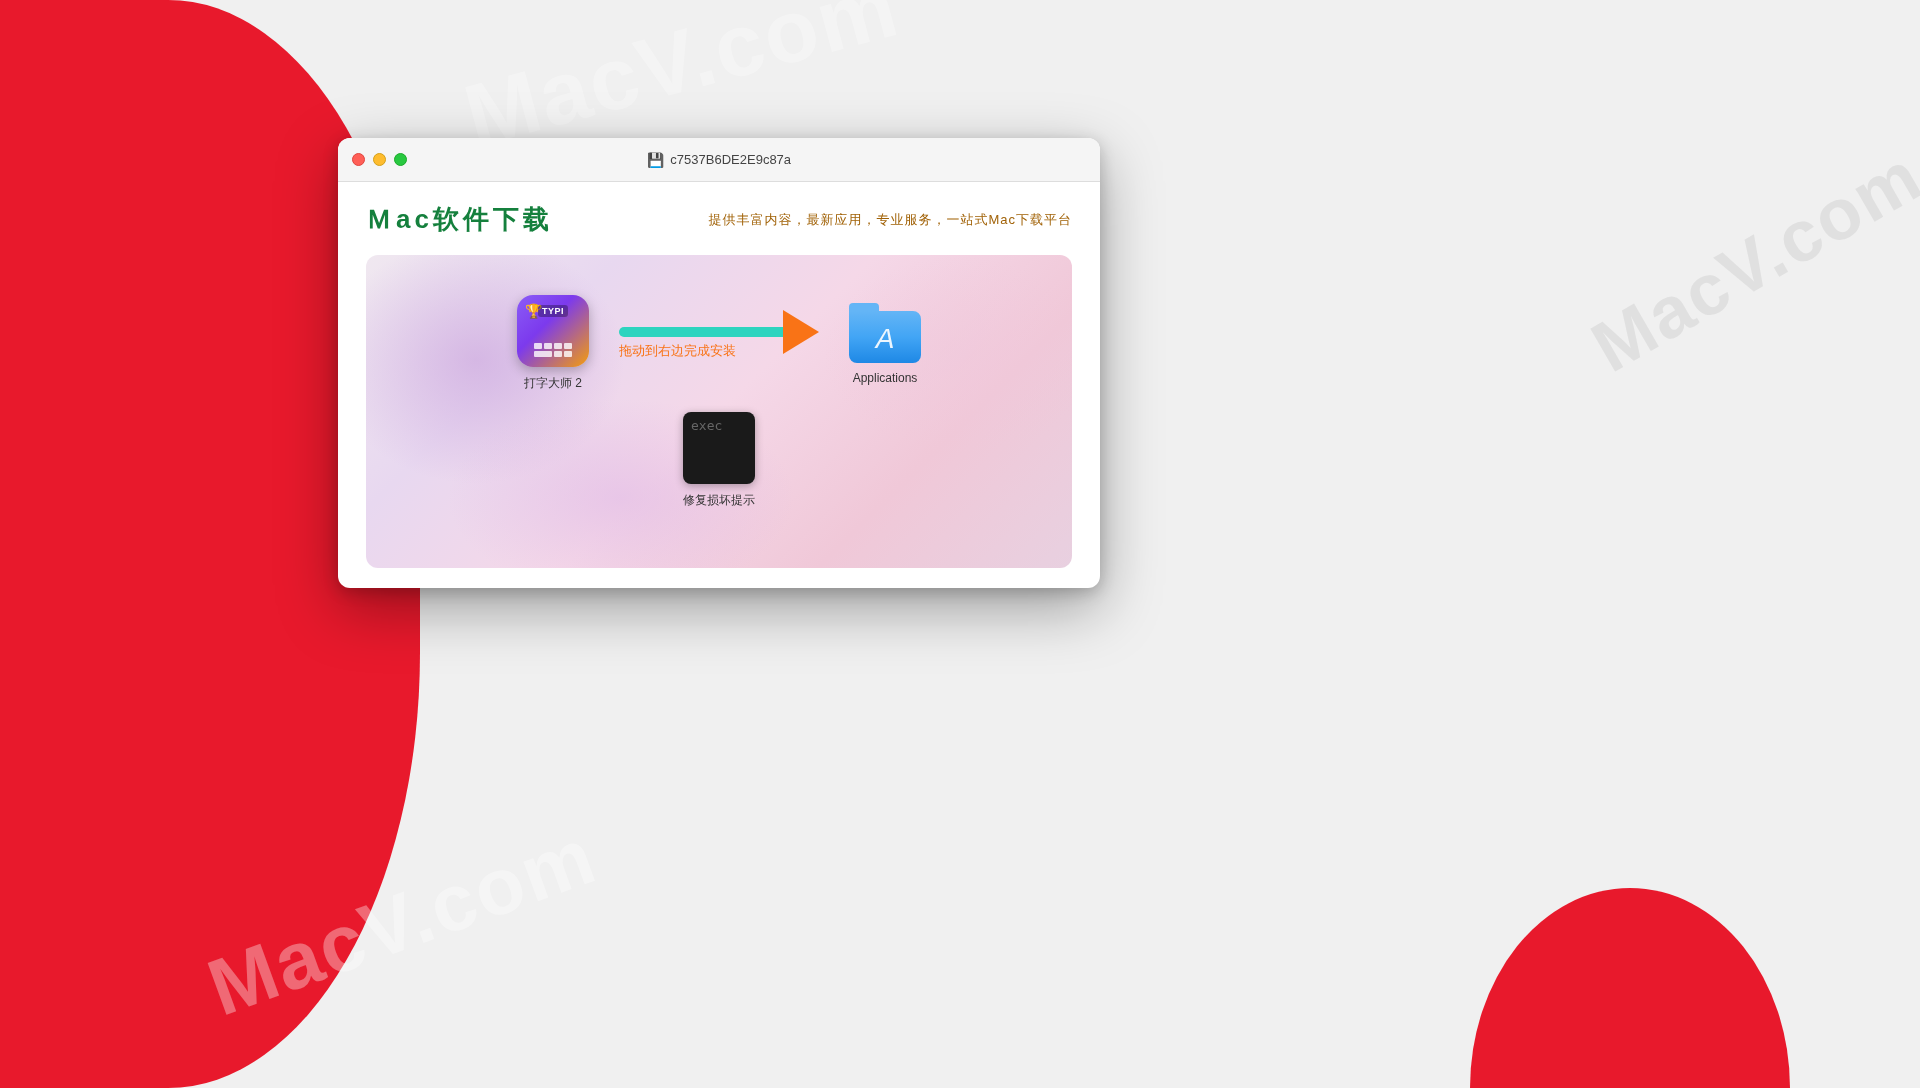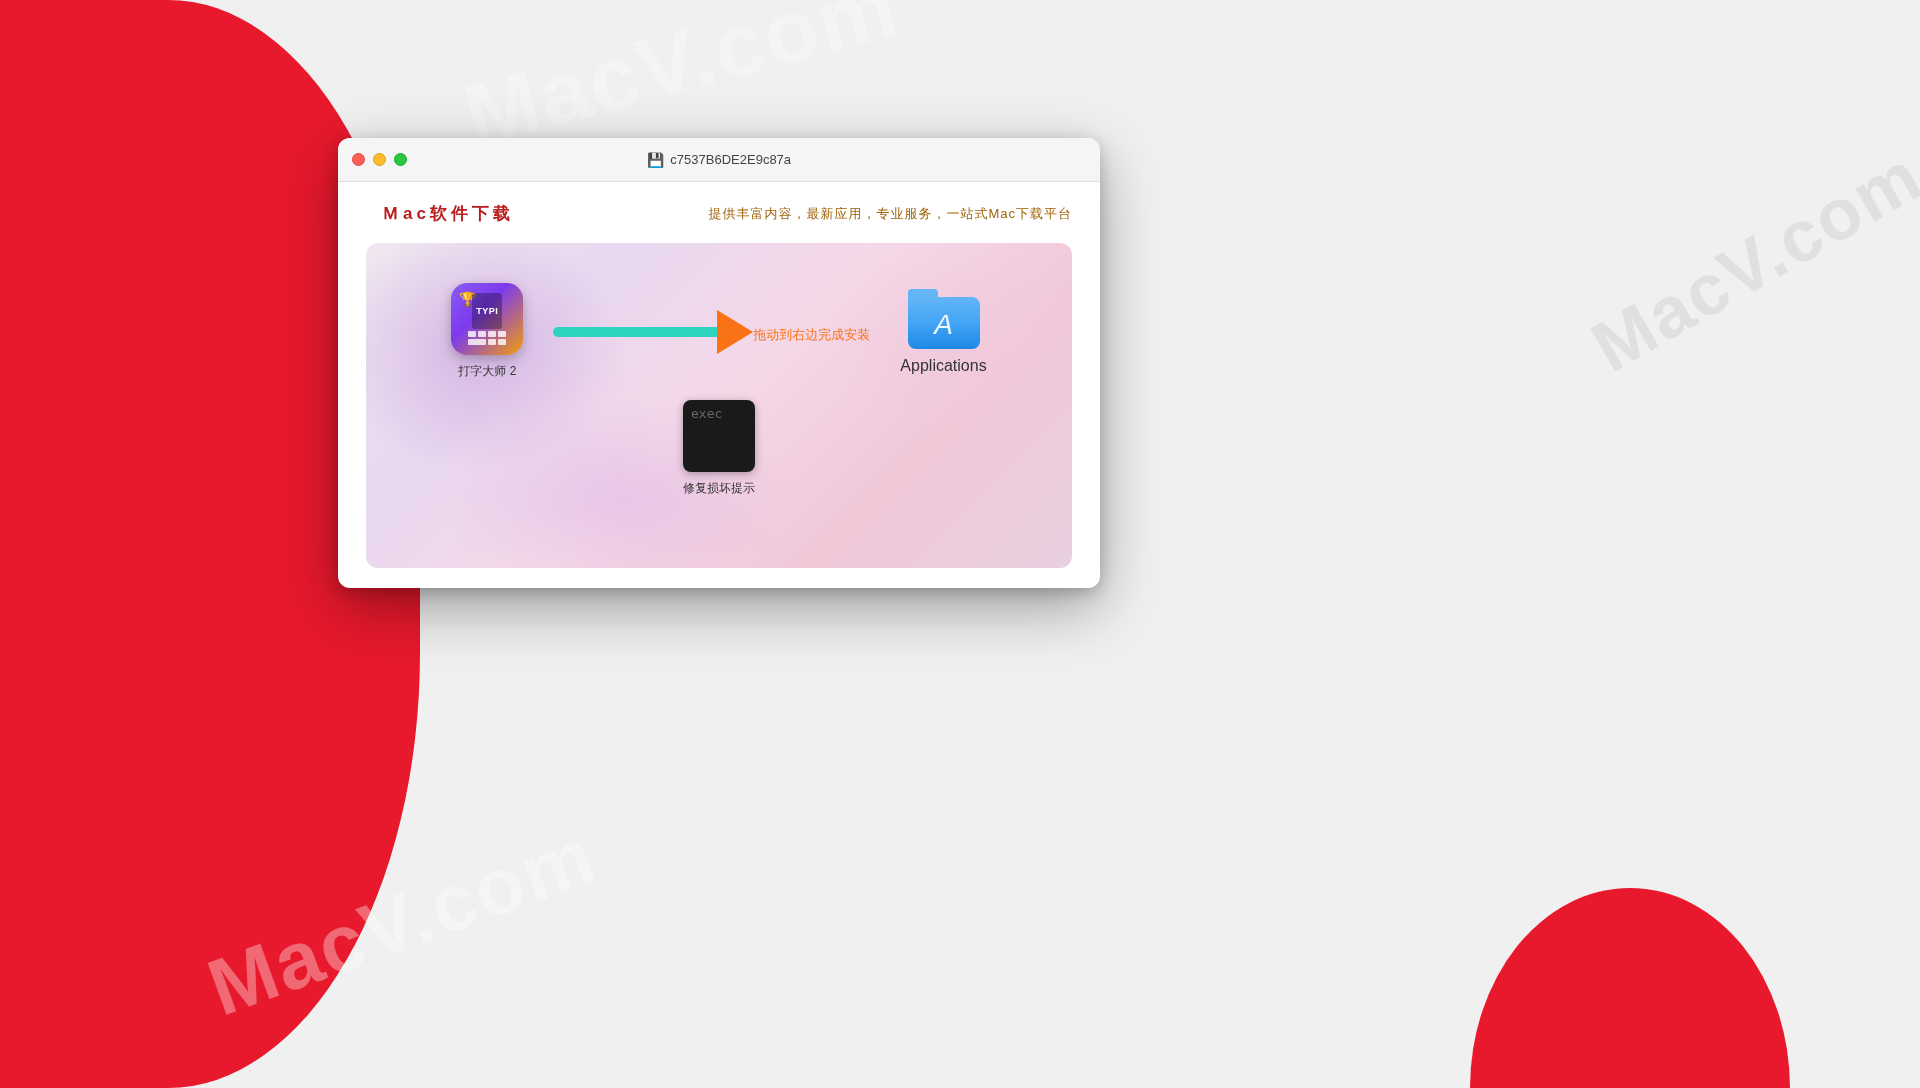--- a/index.html
+++ b/index.html
@@ -146,25 +146,24 @@
 
     
     .window-header {
       display: flex;
       align-items: center;
       justify-content: space-between;
       margin-bottom: 18px;
     }
 
     .brand-title {
-      font-size: 17px;
+      font-size: 26px;
       font-weight: 600;
       letter-spacing: 4px;
-      color: #b91c1c;
-      margin-left: 16px;
+      color: #15803d;
     }
 
     .brand-subtitle {
       font-size: 13px;
       color: #a16207;
       letter-spacing: 1px;
     }
 
     
     .install-area {
@@ -242,21 +241,21 @@
 
     .app-icon-label {
       position: absolute;
       top: 10px;
       left: 50%;
       transform: translateX(-50%);
       font-size: 9px;
       font-weight: 700;
       color: #fff;
       background: rgba(0,0,0,0.3);
-      padding: 13px 4px;
+      padding: 1px 4px;
       border-radius: 3px;
       white-space: nowrap;
       letter-spacing: 0.5px;
     }
 
     .keyboard-icon {
       position: absolute;
       bottom: 10px;
       left: 50%;
       transform: translateX(-50%);
@@ -376,21 +375,21 @@
       bottom: 8px;
       left: 50%;
       transform: translateX(-50%);
       font-size: 28px;
       font-weight: 300;
       color: rgba(255,255,255,0.9);
       font-style: italic;
     }
 
     .folder-name {
-      font-size: 16px;
+      font-size: 12px;
       color: #333;
       text-align: center;
     }
 
     
     .exec-row {
       display: flex;
       justify-content: center;
       padding: 0 24px 30px;
       position: relative;
@@ -476,21 +475,21 @@
               <div class="key"></div>
               <div class="key"></div>
               <div class="key wide"></div>
               <div class="key"></div>
               <div class="key"></div>
             </div>
           </div>
           <span class="app-name">打字大师 2</span>
         </div>
 
-        <div style="display:flex;flex-direction:row;align-items:center;gap:0;">
+        <div style="display:flex;flex-direction:column;align-items:flex-start;gap:0;">
           <div class="arrow-container">
             <div class="arrow-line">
               <div class="arrow-teal"></div>
               <div class="arrow-orange-head"></div>
             </div>
           </div>
           <span class="drag-instruction">拖动到右边完成安装</span>
         </div>
 
         <div class="folder-icon-wrap">

